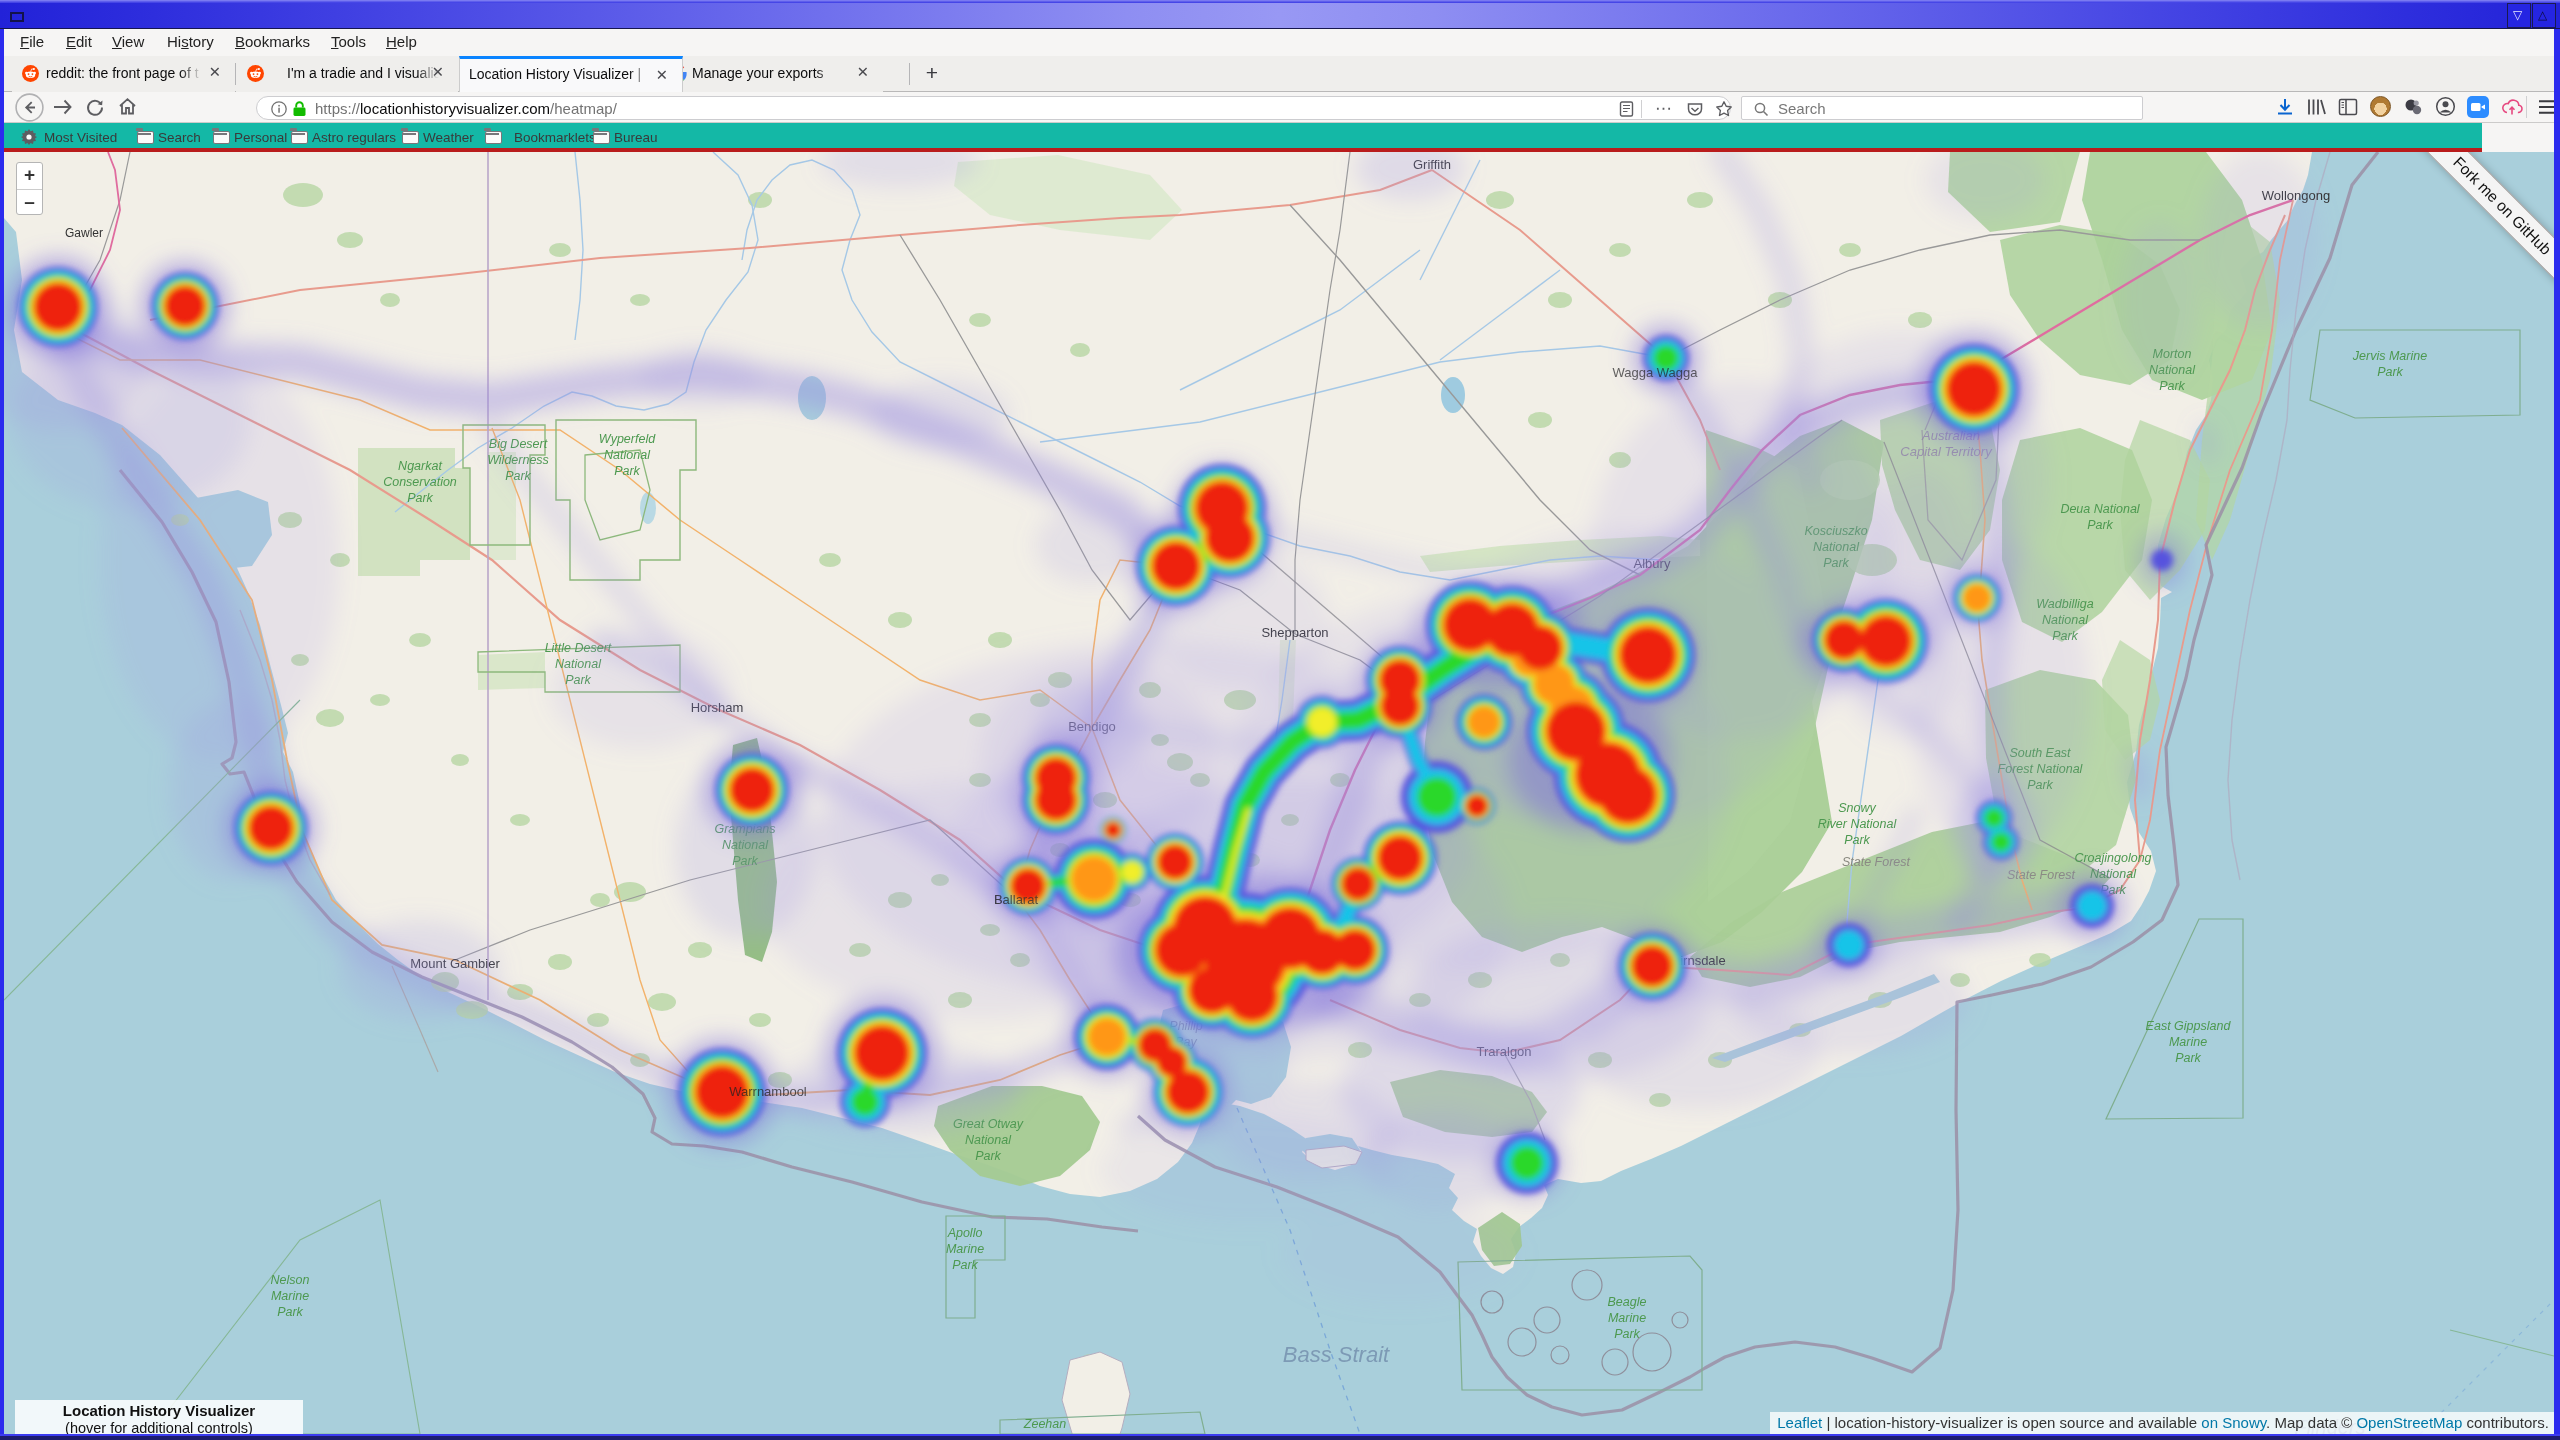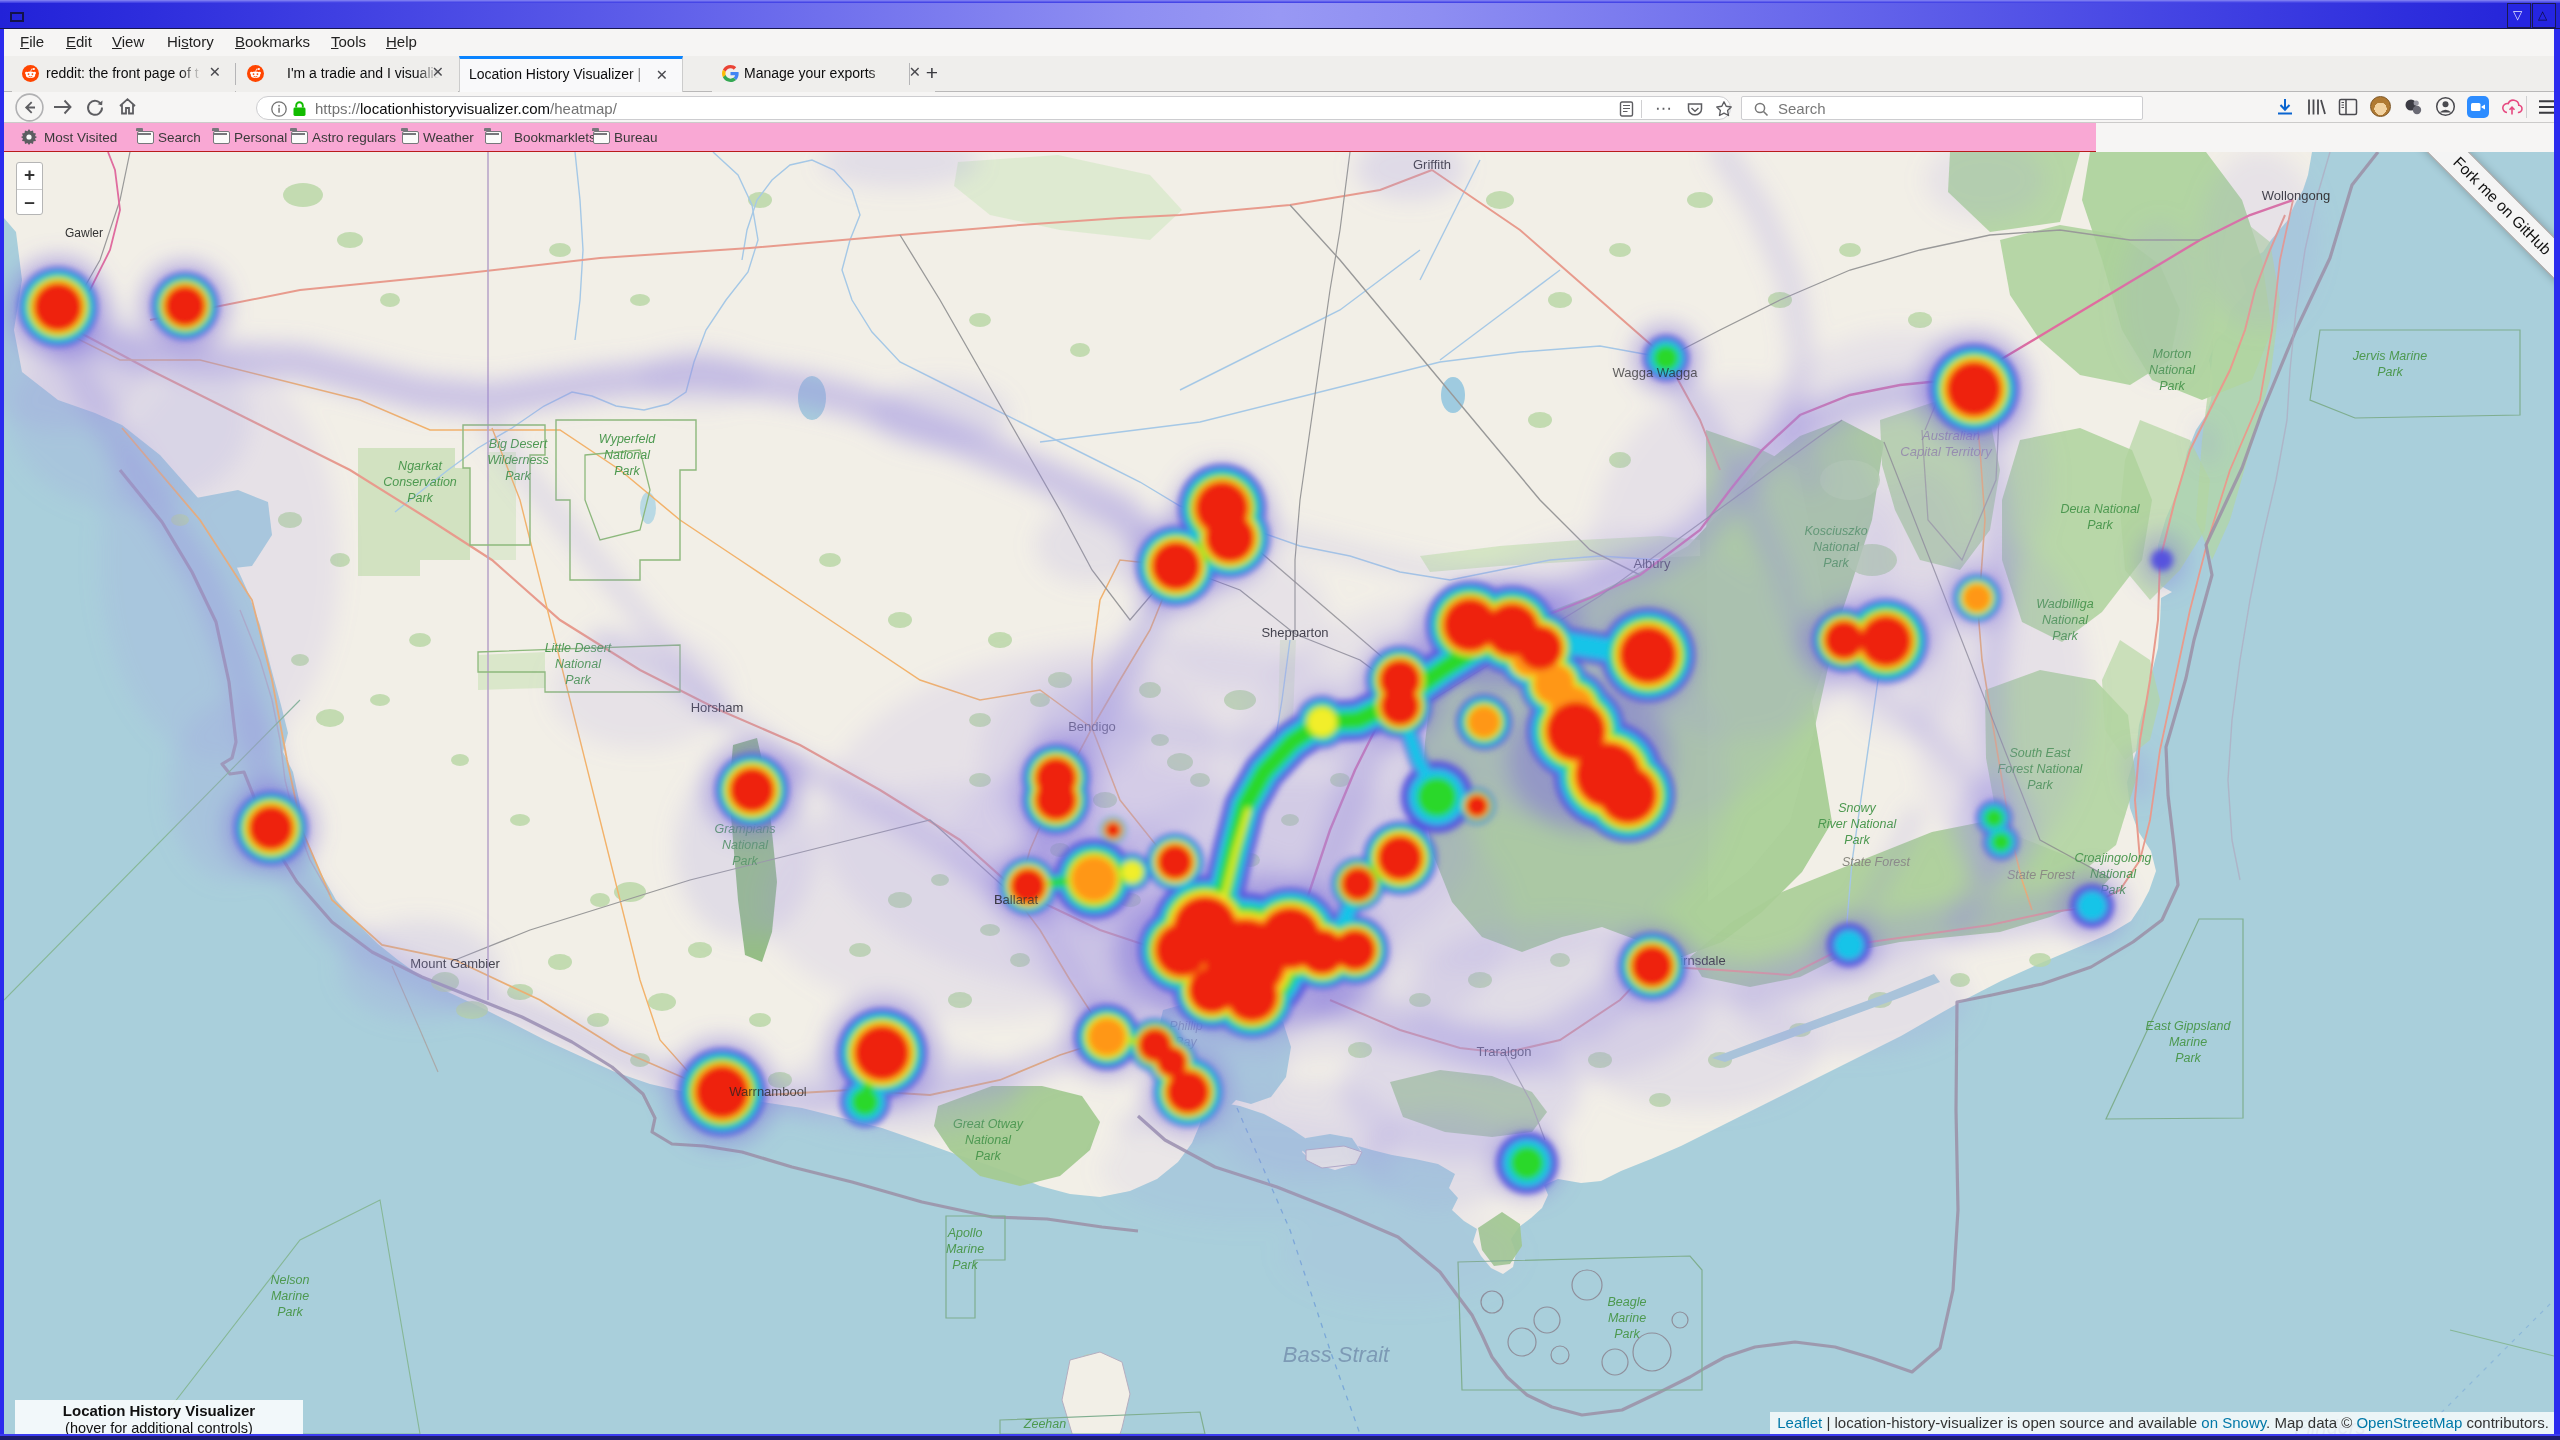--- a/index.html
+++ b/index.html
@@ -27,21 +27,21 @@
 .tsep{position:absolute;top:7px;width:1px;height:22px;background:#b5b5b7}
 .plus{position:absolute;left:913px;top:3px;width:30px;height:30px;font-size:21px;color:#3a3a3f;text-align:center;line-height:28px}
 .navbar{position:absolute;left:4px;top:92px;width:2550px;height:31px;background:#f6f5f4;border-bottom:1px solid #cccbca}
 .nav-ic{position:absolute}
 .urlbar{position:absolute;left:252px;top:3.5px;width:1475px;height:24px;background:#fff;border:1px solid #cdcdd0;border-radius:12px}
 .url{position:absolute;left:58px;top:3px;font-size:15px}
 .url .g{color:#737373}.url .b{color:#0c0c0d}
 .dots{position:absolute;left:1398px;top:1px;font-size:17px;color:#5d5d61}
 .searchbar{position:absolute;left:1737px;top:3.5px;width:402px;height:24px;background:#fff;border:1px solid #cdcdd0;border-radius:2px}
 .searchbar span{position:absolute;left:36px;top:3px;font-size:15px;color:#787878}
-.bookbar{position:absolute;left:4px;top:123px;width:2092px;height:29px;background:#f9a8d4;border-bottom:1px solid #b91c1c}
+.bookbar{position:absolute;left:4px;top:123px;width:2478px;height:29px;background:#14b8a6;border-bottom:4px solid #b91c1c}
 .bookbar>span{position:absolute;top:6.5px;font-size:13.5px;color:#3a3a3a}
 .fold{width:17px;height:13px;border:1.6px solid #77777b;border-radius:2px;top:8px!important;position:absolute;background:#fbfbfa}
 .fold:before{content:"";position:absolute;left:-1.6px;top:-4px;width:7px;height:3px;background:#77777b;border-radius:1px 1px 0 0}
 .fold:after{content:"";position:absolute;left:0px;top:1px;width:13px;height:2px;background:#77777b}
 #map{position:absolute;left:4px;top:152px}
 .winframe{position:absolute;pointer-events:none;z-index:50}
 .wf-l{left:0;top:29px;width:4px;height:1405px;background:#2b2bee}
 .wf-r{right:0;top:29px;width:6px;height:1405px;background:#2b2bee}
 .wf-b{left:0;bottom:0;width:2560px;height:6px;background:linear-gradient(180deg,#3c3cf0 0 2px,#1d1d6e 2px 100%)}
 .zoomctl{position:absolute;left:16px;top:162px;width:27px;height:53px;background:#fff;border:1px solid #b5b5b5;border-radius:3px;z-index:10}
@@ -112,21 +112,21 @@
           <path d="M7.8 13.2 Q10 14.8 12.2 13.2" stroke="#ff4500" stroke-width="0.9" fill="none"></path>
         </g>
       </svg>
       <span class="tabt" style="left:51px;width:152px">I'm a tradie and I visualis</span>
       <span class="tx">✕</span>
     </div>
  <div class="tab active" style="left:455px;width:224px">
       <span class="tabt" style="left:9px;width:182px">Location History Visualizer |</span>
       <span class="tx">✕</span>
     </div>
- <div class="tab" style="left:708px;width:223px">
+ <div class="tab" style="left:656px;width:223px">
       <svg style="position:absolute;left:10px;top:9px" width="17" height="17" viewBox="0 0 48 48">
         <path fill="#EA4335" d="M24 9.5c3.54 0 6.71 1.22 9.21 3.6l6.85-6.85C35.9 2.38 30.47 0 24 0 14.62 0 6.51 5.38 2.56 13.22l7.98 6.19C12.43 13.72 17.74 9.5 24 9.5z"></path>
         <path fill="#4285F4" d="M46.98 24.55c0-1.57-.15-3.09-.38-4.55H24v9.02h12.94c-.58 2.96-2.26 5.48-4.78 7.18l7.73 6c4.51-4.18 7.09-10.36 7.09-17.65z"></path>
         <path fill="#FBBC05" d="M10.53 28.59c-.48-1.45-.76-2.99-.76-4.59s.27-3.14.76-4.59l-7.98-6.19C.92 16.46 0 20.12 0 24c0 3.88.92 7.54 2.56 10.78l7.97-6.19z"></path>
         <path fill="#34A853" d="M24 48c6.48 0 11.93-2.13 15.89-5.81l-7.73-6c-2.15 1.45-4.92 2.3-8.16 2.3-6.26 0-11.57-4.22-13.47-9.91l-7.98 6.19C6.51 42.62 14.62 48 24 48z"></path>
       </svg>
       <span class="tabt" style="left:32px;width:146px">Manage your exports</span>
       <span class="tx">✕</span>
     </div>
  <div class="tsep" style="left:905px"></div>

